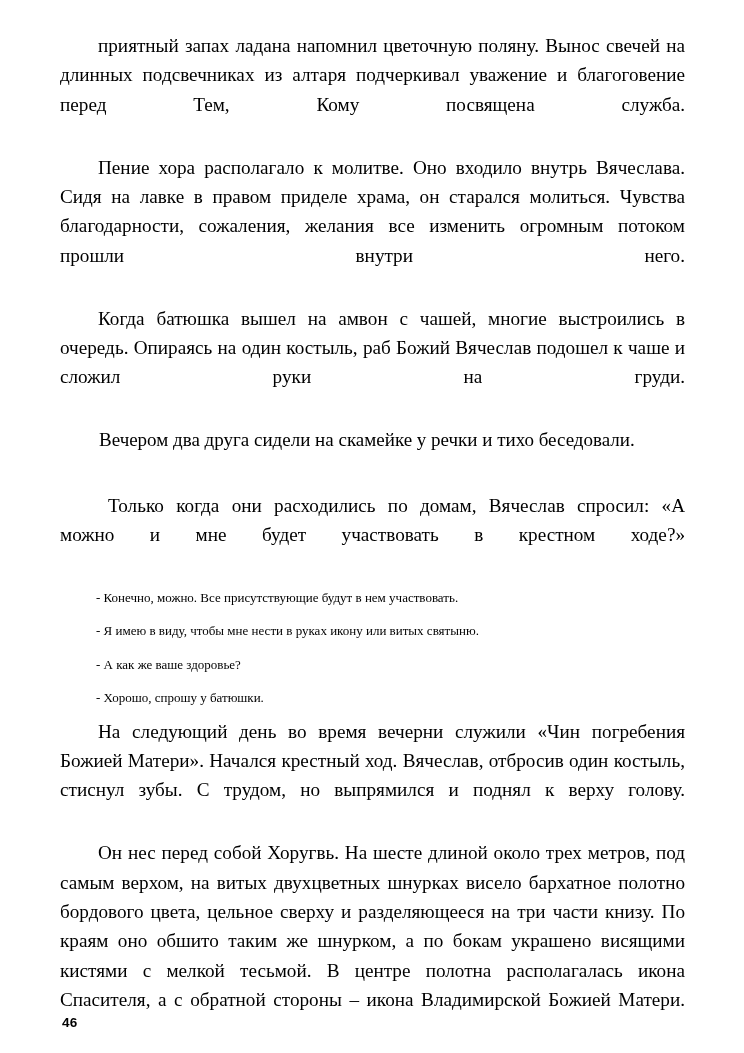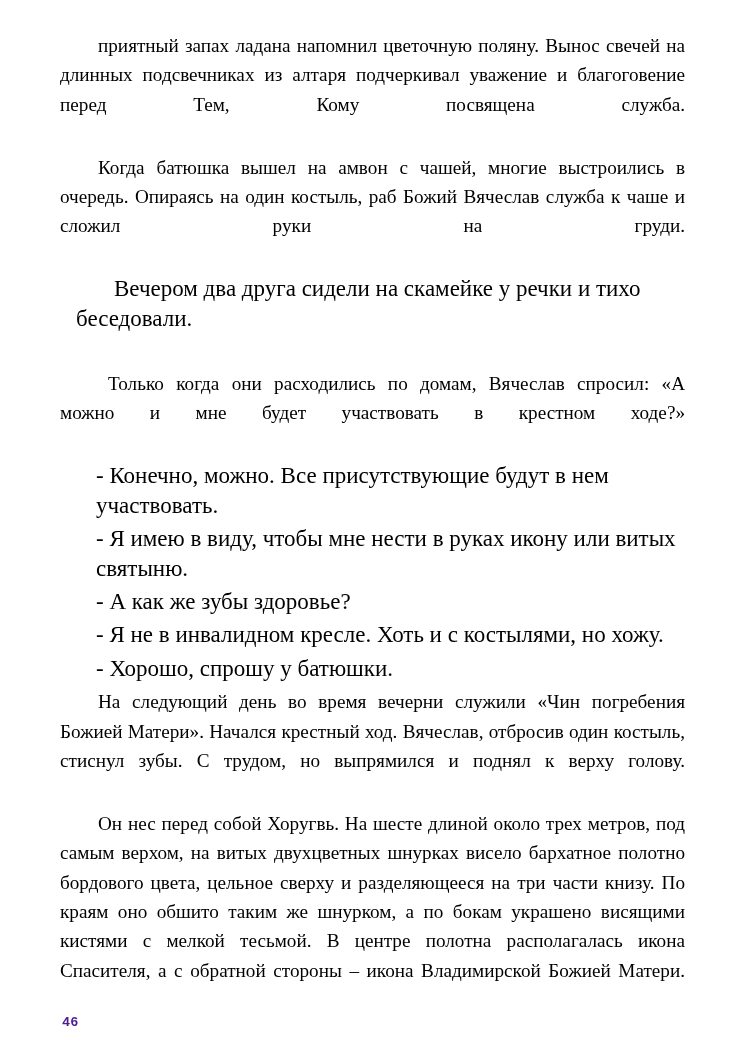--- a/index.html
+++ b/index.html
@@ -57,79 +57,79 @@
 
   
   p.para.indent-wide {
     text-indent: 48px;
     margin-top: 36px;
   }
 
   
   p.line {
     margin: 0;
-    font-size: 23px;
+    font-size: 13px;
     line-height: 29.4px;
     text-align: left;
     text-indent: 0;
     padding-left: 36px;
   }
 
   p.line.gap {
     margin-top: 4px;
   }
 
   
   p.single {
-    margin: 16px;
-    font-size: 23px;
+    margin: 1px;
+    font-size: 19px;
     line-height: 29.4px;
     text-align: left;
     text-indent: 38px;
   }
 
   p.single.gap {
     margin-top: 4px;
   }
 
   .page-number {
     position: absolute;
     left: 62px;
     top: 1015px;
-    font-family: Liberation Mono, monospace;
+    font-family: Liberation Sans, sans-serif;
     font-size: 13.5px;
     font-weight: bold;
-    color: #4c1d95;
+    color: #000000;
     letter-spacing: 0.2px;
   }
 </style>
 </head>
 <body>
 
 <div class="page">
 
   <div class="text-column">
 
     <p class="para">приятный запах ладана напомнил цветочную поляну. Вынос свечей на длинных подсвечниках из алтаря подчеркивал уважение и благоговение перед Тем, Кому посвящена служба.</p>
 
 
+    <p class="para gap">Пение хора располагало к молитве. Оно входило внутрь Вячеслава. Сидя на лавке в правом приделе храма, он старался молиться. Чувства благодарности, сожаления, желания все изменить огромным потоком прошли внутри него.</p>
 
-    <p class="para gap">Когда батюшка вышел на амвон с чашей, многие выстроились в очередь. Опираясь на один костыль, раб Божий Вячеслав служба к чаше и сложил руки на груди.</p>
+    <p class="para gap">Когда батюшка вышел на амвон с чашей, многие выстроились в очередь. Опираясь на один костыль, раб Божий Вячеслав подошел к чаше и сложил руки на груди.</p>
 
     <p class="single gap">Вечером два друга сидели на скамейке у речки и тихо беседовали.</p>
 
     <p class="para gap indent-wide">Только когда они расходились по домам, Вячеслав спросил: «А можно и мне будет участвовать в крестном ходе?»</p>
 
     <p class="line gap">- Конечно, можно. Все присутствующие будут в нем участвовать.</p>
 
     <p class="line gap">- Я имею в виду, чтобы мне нести в руках икону или витых святыню.</p>
 
-    <p class="line gap">- А как же зубы здоровье?</p>
+    <p class="line gap">- А как же ваше здоровье?</p>
 
-    <p class="line gap">- Я не в инвалидном кресле. Хоть и с костылями, но хожу.</p>
 
     <p class="line gap">- Хорошо, спрошу у батюшки.</p>
 
     <p class="para gap">На следующий день во время вечерни служили «Чин погребения Божией Матери». Начался крестный ход. Вячеслав, отбросив один костыль, стиснул зубы. С трудом, но выпрямился и поднял к верху голову.</p>
 
     <p class="para gap">Он нес перед собой Хоругвь. На шесте длиной около трех метров, под самым верхом, на витых двухцветных шнурках висело бархатное полотно бордового цвета, цельное сверху и разделяющееся на три части книзу. По краям оно обшито таким же шнурком, а по бокам украшено висящими кистями с мелкой тесьмой. В центре полотна располагалась икона Спасителя, а с обратной стороны – икона Владимирской Божией Матери.</p>
 
   </div>
 
   <div class="page-number">46</div>

